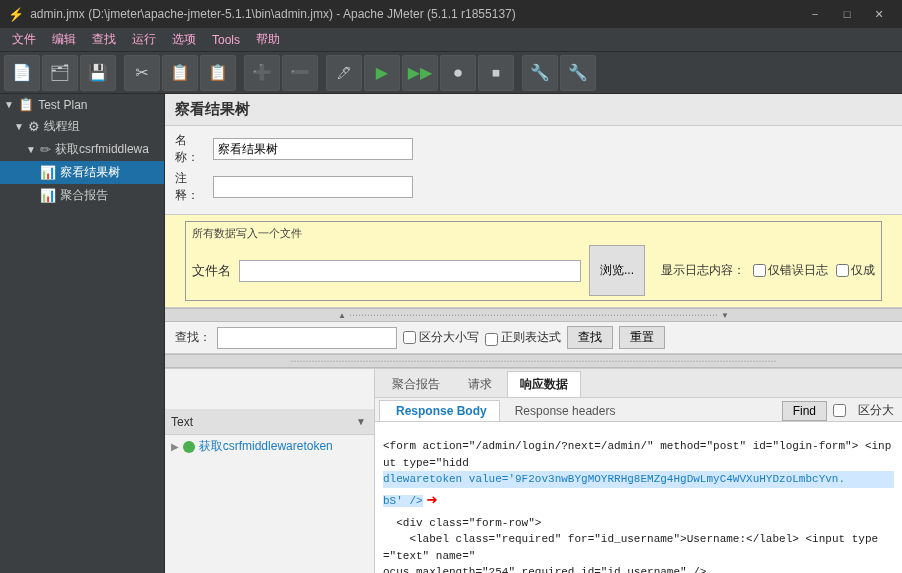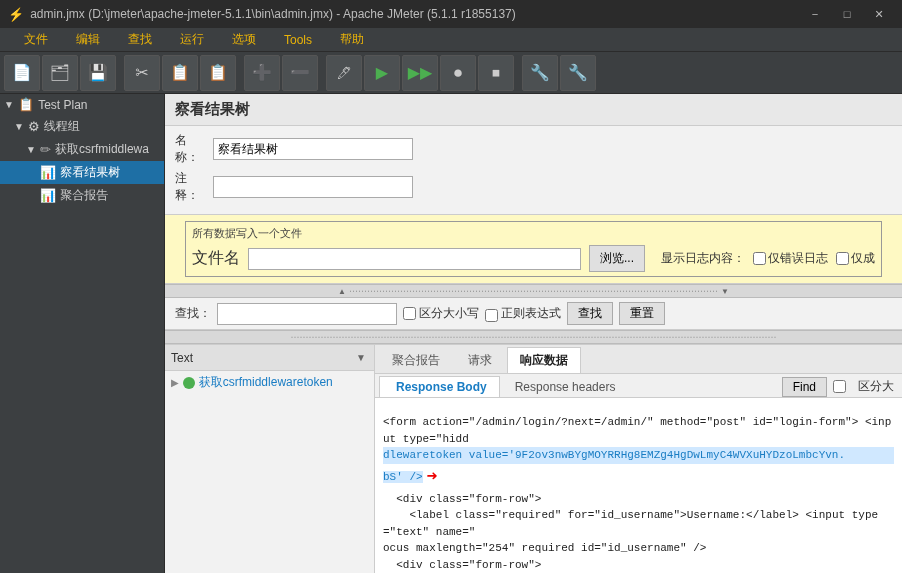--- a/index.html
+++ b/index.html
@@ -23,21 +23,21 @@
 
     
     #menubar {
       background: #3c3f41;
       height: 24px;
       display: flex;
       align-items: center;
       padding: 0 4px;
       border-bottom: 1px solid #2b2b2b;
     }
-    .menu-item { padding: 8px 8px; cursor: pointer; font-size: 12px; color: #eab308; margin-left: 12px; }
+    .menu-item { padding: 8px 8px; cursor: pointer; font-size: 12px; color: #f9a8d4; }
 
     
     #toolbar {
       background: #3c3f41;
       height: 42px;
       display: flex;
       align-items: center;
       padding: 2px 4px;
       gap: 2px;
       border-bottom: 1px solid #2b2b2b;
@@ -129,31 +129,31 @@
     .file-box {
       border: 1px solid #999;
       margin: 4px 10px;
       padding: 4px 6px;
     }
     .file-box-title {
       font-size: 11px;
       color: #444;
       margin-bottom: 4px;
     }
-    .file-label { font-size: 16px; color: #333; }
+    .file-label { font-size: 13px; color: #333; }
     .file-input {
       flex: 1;
       height: 22px;
       border: 1px solid #aaa;
       background: #fff;
       padding: 0 4px;
       font-size: 12px;
     }
     .btn-browse {
-      padding: 4px 10px;
+      padding: 16px 10px;
       background: #e0e0e0;
       border: 1px solid #aaa;
       font-size: 12px;
       cursor: pointer;
       text-align: center;
     }
 
     
     .scroll-arrows {
       height: 14px;
@@ -209,20 +209,21 @@
       flex-direction: column;
       flex-shrink: 0;
     }
     .results-list-header {
       display: flex;
       align-items: center;
       background: #e0e0e0;
       border-bottom: 1px solid #ccc;
       height: 26px;
       padding: 0 4px;
+      margin-top: 40px;
     }
     .results-list-header .col-text { flex: 1; font-size: 12px; color: #333; padding-left: 2px; }
     .results-list-header .col-arrow { font-size: 10px; color: #666; cursor: pointer; padding: 0 4px; }
     .results-list-body { flex: 1; overflow-y: auto; }
     .result-item {
       display: flex;
       align-items: center;
       padding: 3px 6px;
       cursor: pointer;
       font-size: 12px;

